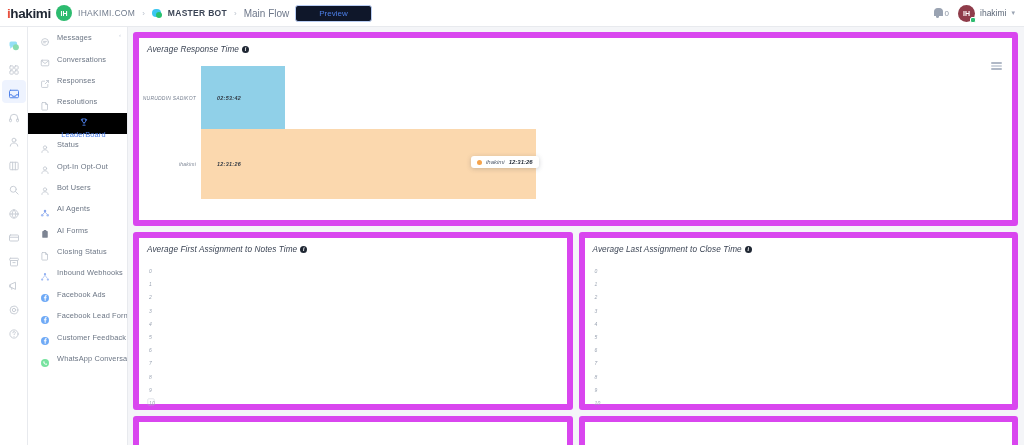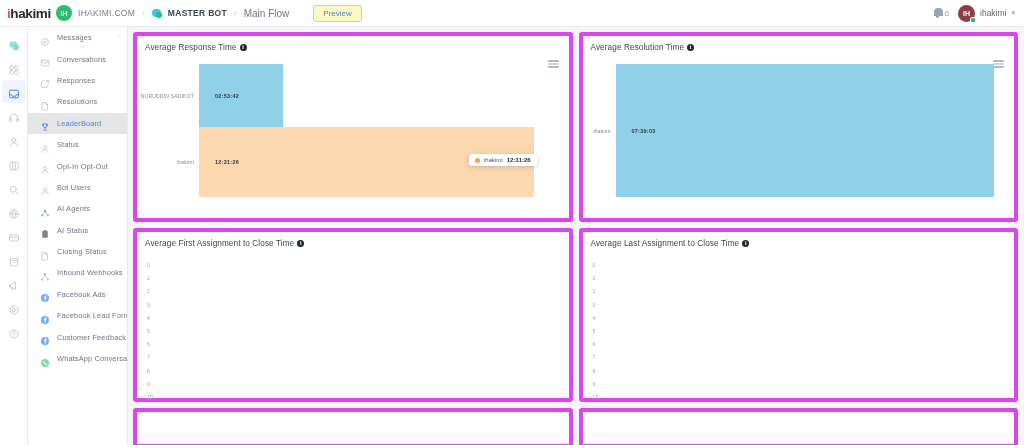--- a/index.html
+++ b/index.html
@@ -38,23 +38,23 @@
     content:''; position:absolute; left:0; top:1px; width:9px;height:8px;
     border-radius:4px 4px 1px 4px; background:#3bc6f0;
   }
   .bot-icon:after {
     content:''; position:absolute; left:4px; top:4px; width:6px;height:6px;
     border-radius:50%; background:#28c16e;
   }
   .bot-name { font-size: 8.5px; font-weight: 700; color: #3b4556; letter-spacing: .3px;}
   .flow-name { font-size: 10px; color: #6d7policy; color:#6d7789; }
   .preview-btn {
-    margin-left: 24px; font-size: 8px; color: #4c7fe8;
+    margin-left: 6px; font-size: 8px; color: #4c7fe8;
     border: 1px solid #b9cdf3; border-radius: 3px;
-    padding: 3px 9px; background: #fef9c3; cursor: pointer;
+    padding: 3px 23px; background: #0f172a; cursor: pointer;
   }
   .topbar-right {
     margin-left: auto; display: flex; align-items: center;
     padding-right: 9px; gap: 9px;
   }
   .bell-wrap { display:flex; align-items:center; gap:3px; }
   .bell { width:9px; height:10px; position: relative; }
   .bell:before{
     content:''; position:absolute; left:1px; top:0; width:7px; height:7px;
     border: 1.2px solid #9aa3b2; border-bottom: none;
@@ -96,41 +96,41 @@
   
   .sidebar {
     position:absolute; top:27px; left:28px; width:100px; height:418px;
     background:#ffffff; border-right:1px solid #e8eaee;
     overflow:hidden; z-index:15;
   }
   .side-item {
     display:flex; align-items:center; height:21.4px;
     padding-left:12px; gap:7px; cursor:pointer;
   }
-  .side-item.active { background:#e5e5e5; }
+  .side-item.active { background:#000000;flex-direction:column; }
   .side-ico { width:10px; height:10px; flex:none; opacity:.62; }
   .side-item.active .side-ico { opacity:1; }
   .side-label {
     font-size:7.4px; color:#6b7584; white-space:nowrap; letter-spacing:.15px;
   }
   .side-item.active .side-label { color:#4c7fe8; }
   .collapse-handle {
     position:absolute; right:2px; top:4px; width:6px; height:8px;
     font-size:6px; color:#c5ccd8; cursor:pointer; line-height:8px;
   }
 
   
   .main {
     position:absolute; top:27px; left:128px; width:896px; height:418px;
     padding:5px 6px 0 5px; overflow:hidden;
   }
   .grid-row { display:flex; gap:6px; margin-bottom:6px; }
   .card {
-    background:#fff; border:4px solid #d946ef; border-radius:3px;
-    position:relative; flex:1;
+    background:#fff; border:6px solid #d946ef; border-radius:3px;
+    position:relative; flex:1;font-style:italic;
   }
   .card-title {
     font-size:8.2px; color:#3b4454; padding:7px 0 0 8px;
     display:flex; align-items:center; gap:3px; letter-spacing:.1px;
   }
   .info-ico {
     width:7px;height:7px;border-radius:50%;background:#1f2733;color:#fff;
     font-size:5.5px; font-weight:700; display:flex;align-items:center;
     justify-content:center; line-height:1; font-family:"Liberation Serif",serif;
   }
@@ -359,21 +359,21 @@
             <circle cx="12.4" cy="11.4" r="2" fill="#6d95ec"></circle>
             <path d="M8 6.6L4.3 10M8 6.6l3.7 3.4" stroke="#3f6fe0" stroke-width="1.1"></path>
           </svg></span>
         <span class="side-label">AI Agents</span>
       </div>
       <div class="side-item">
         <span class="side-ico"><svg viewBox="0 0 16 16" width="100%" height="100%">
             <rect x="3.6" y="3" width="8.8" height="11" rx="1.4" fill="#2f3b52"></rect>
             <rect x="5.8" y="1.7" width="4.4" height="2.4" rx="1" fill="#2f3b52"></rect>
           </svg></span>
-        <span class="side-label">AI Status</span>
+        <span class="side-label">AI Forms</span>
       </div>
       <div class="side-item">
         <span class="side-ico"><svg viewBox="0 0 16 16" width="100%" height="100%" fill="none" stroke="#98a1b0" stroke-width="1.3" stroke-linecap="round" stroke-linejoin="round">
             <path d="M4 2.5h5l3 3v8a1 1 0 01-1 1H4a1 1 0 01-1-1v-10a1 1 0 011-1z"></path>
             <path d="M9 2.5v3h3"></path>
           </svg></span>
         <span class="side-label">Closing Status</span>
       </div>
       <div class="side-item">
         <span class="side-ico"><svg viewBox="0 0 16 16" width="100%" height="100%">
@@ -446,46 +446,27 @@
         </div>
 
         <div class="tooltip" style="left:332px; top:102px;">
           <span class="tdot" style="background:#f5a34b;"></span>
           <span class="tname">ihakimi</span>
           <span class="tval">12:31:26</span>
         </div>
       </div>
     </div>
 
+  </div>
+
+  <div class="grid-row">
+
     <div class="card">
       <div class="card-title">
-        <span>Average Resolution Time</span>
-        <span class="info-ico">i</span>
-      </div>
-      <div class="export-ico">
-          <span></span>
-          <span></span>
-          <span></span>
-        </div>
-      <div class="chart-area">
-        <div class="bar-row" style="left:33px; top:12px; height:133px; width:378px;">
-          <div class="bar-cat">ihakimi</div>
-          <div class="bar-rect" style="width:100%;background:#90d0e8;">
-            <span class="bar-val">07:39:03</span>
-          </div>
-        </div>
-      </div>
-    </div>
-  </div>
-
-  <div class="grid-row">
-
-    <div class="card">
-      <div class="card-title">
-        <span>Average First Assignment to Close Time</span>
+        <span>Average First Assignment to Notes Time</span>
         <span class="info-ico">i</span>
       </div>
       <div class="empty-chart" id="axis-1">
           <div class="axis-tick" style="top: 14px;">0</div>
           <div class="axis-tick" style="top: 27.2px;">1</div>
           <div class="axis-tick" style="top: 40.4px;">2</div>
           <div class="axis-tick" style="top: 53.6px;">3</div>
           <div class="axis-tick" style="top: 66.8px;">4</div>
           <div class="axis-tick" style="top: 80px;">5</div>
           <div class="axis-tick" style="top: 93.2px;">6</div>

